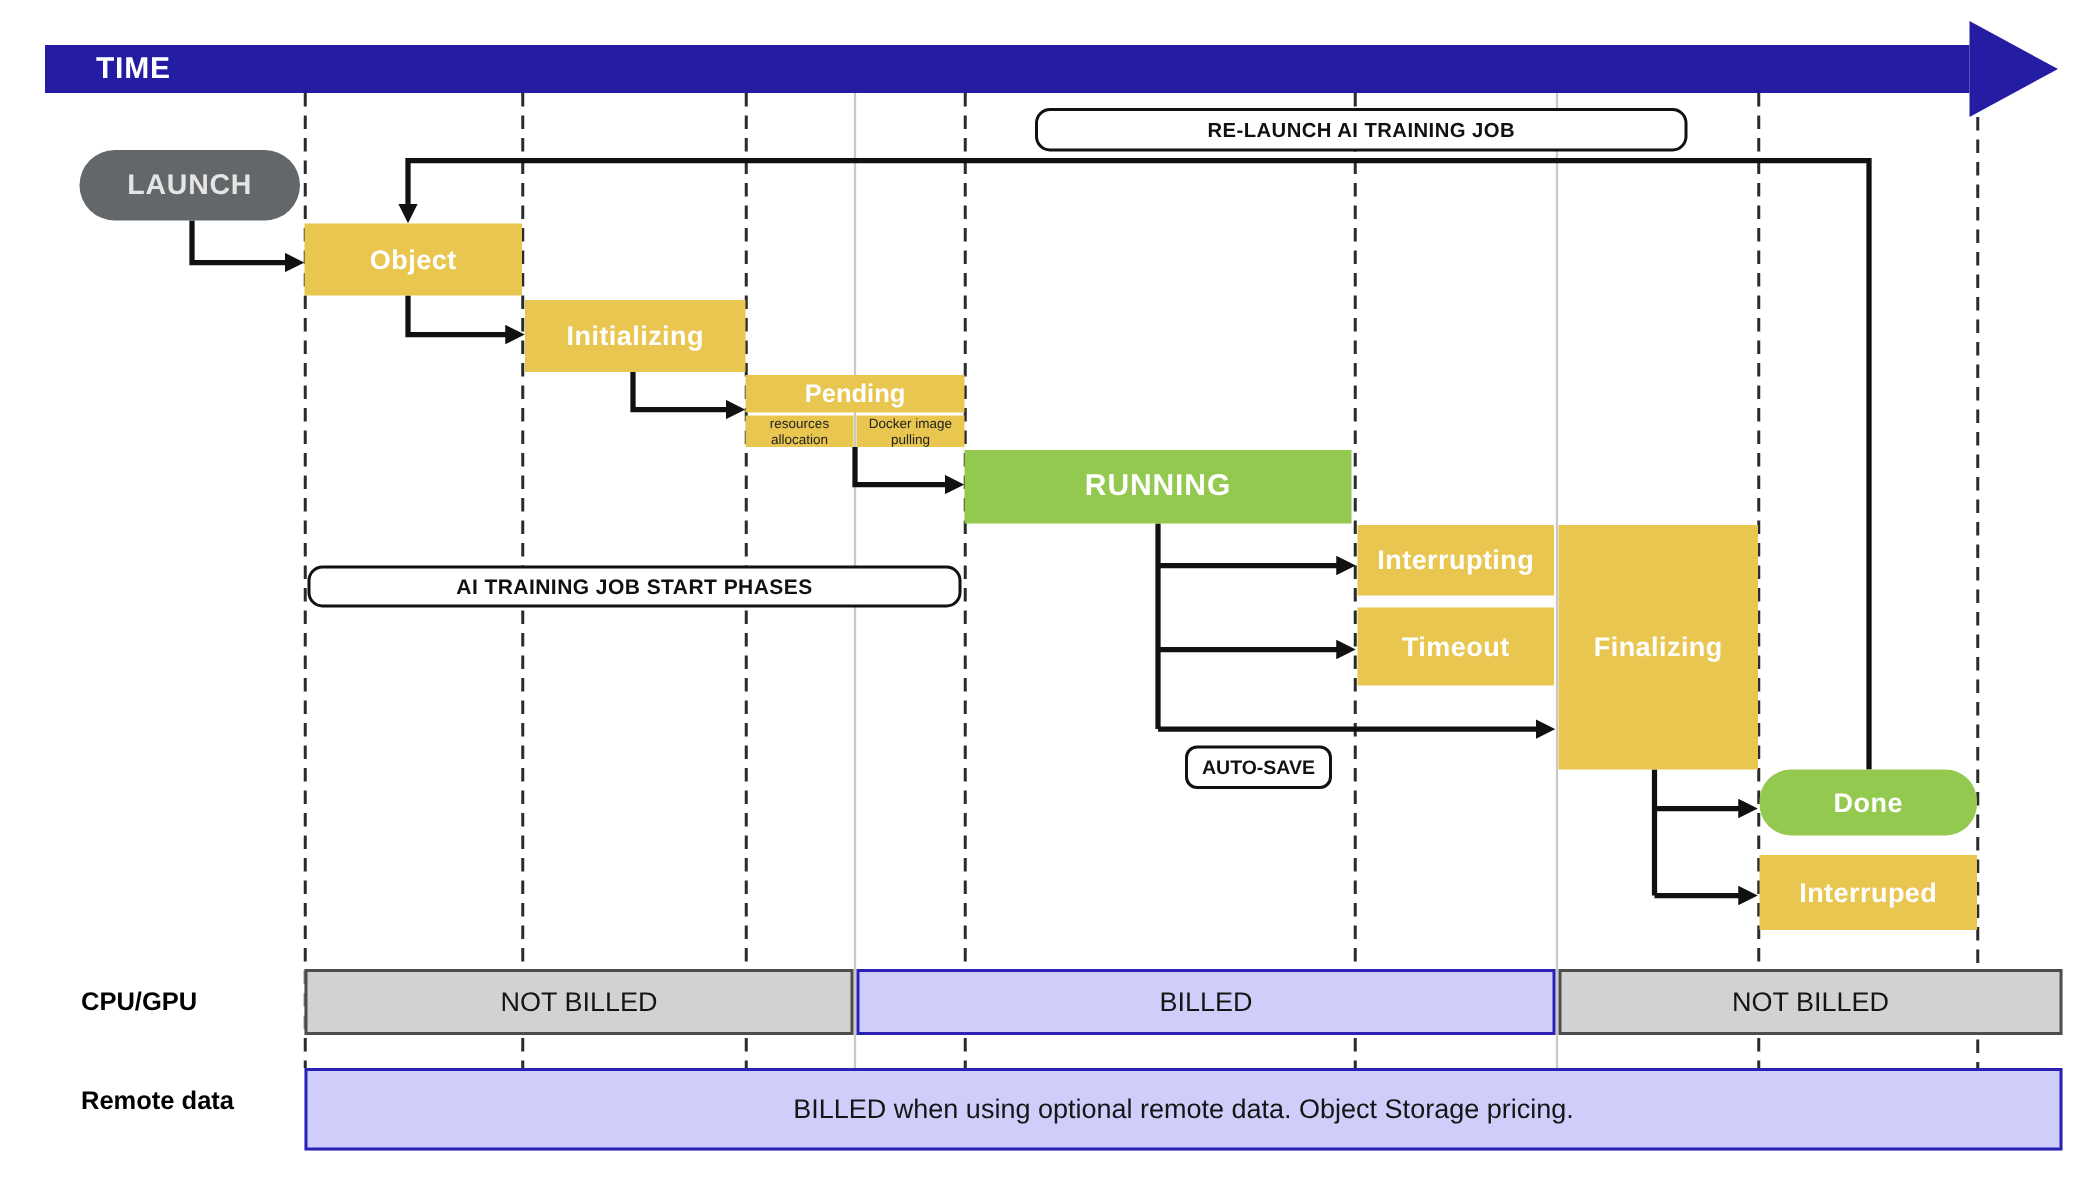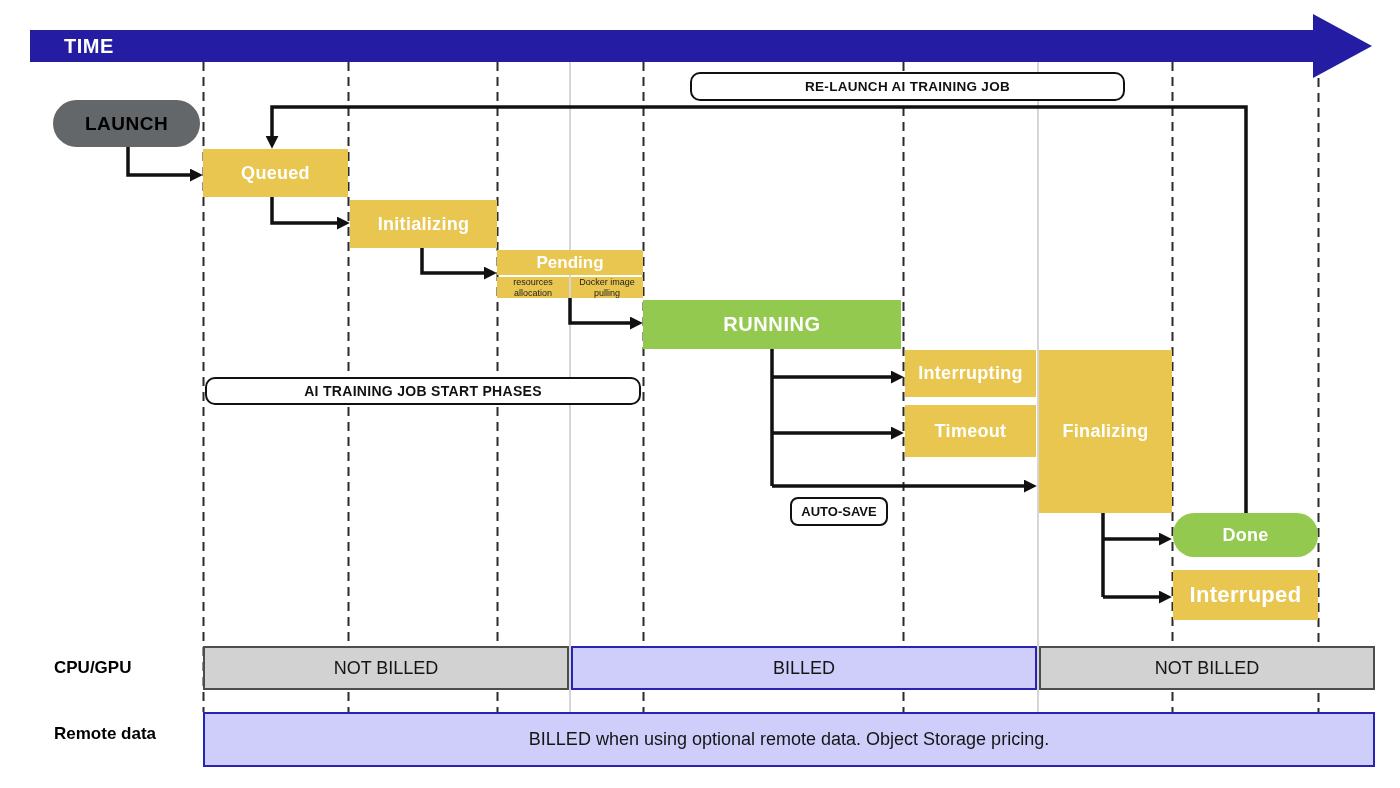--- a/index.html
+++ b/index.html
@@ -33,31 +33,31 @@
     position:absolute; z-index:2; display:flex; align-items:center; justify-content:center;
     color:#fff; font-weight:bold; letter-spacing:.3px;
   }
   .yellow { background:var(--yellow,#E8C64F); }
   .green  { background:var(--green,#94C94F); }
 
   .pill {
     position:absolute; left:53px; top:100px; width:147px; height:47px; z-index:2;
     background:var(--launch-gray,#64676A); border-radius:24px;
     display:flex; align-items:center; justify-content:center;
-    color:#000000; font-weight:bold; font-size:19px; letter-spacing:.5px;
+    color:#e5e5e5; font-weight:bold; font-size:19px; letter-spacing:.5px;
   }
 
   .n-queued       { left:203px;  top:149px; width:145px; height:48px; font-size:18px; }
   .n-initializing { left:350px;  top:200px; width:147px; height:48px; font-size:18px; }
   .n-running      { left:643px;  top:300px; width:258px; height:49px; font-size:20px; letter-spacing:.6px; }
   .n-interrupting { left:905px;  top:350px; width:131px; height:47px; font-size:18px; }
   .n-timeout      { left:905px;  top:405px; width:131px; height:52px; font-size:18px; }
   .n-finalizing   { left:1039px; top:350px; width:133px; height:163px; font-size:18px; }
   .n-done         { left:1173px; top:513px; width:145px; height:44px; font-size:18px;border-radius:21px; }
-  .n-interruped   { left:1173px; top:570px; width:145px; height:50px; font-size:22px; }
+  .n-interruped   { left:1173px; top:570px; width:145px; height:50px; font-size:18px; }
 
   
   .pending-wrap {
     position:absolute; left:497px; top:250px; width:146px; height:48px; z-index:2;
     display:flex; flex-direction:column; gap:2px;
   }
   .pending-title {
     flex:0 0 25px; background:var(--yellow,#E8C64F); color:#fff; font-weight:bold;
     font-size:17px; display:flex; align-items:center; justify-content:center;
   }
@@ -145,21 +145,21 @@
   <div class="time-banner">
     <span>TIME</span>
   </div>
   <div class="time-head"></div>
 
   <div class="pill">
     <span>LAUNCH</span>
   </div>
 
   <div class="box yellow n-queued">
-    <span>Queued</span>
+    <span>Object</span>
   </div>
   <div class="box yellow n-initializing">
     <span>Initializing</span>
   </div>
 
   <div class="pending-wrap">
     <div class="pending-title">Pending</div>
     <div class="pending-sub">
       <div class="pending-cell">resources allocation</div>
       <div class="pending-cell">Docker image pulling</div>

